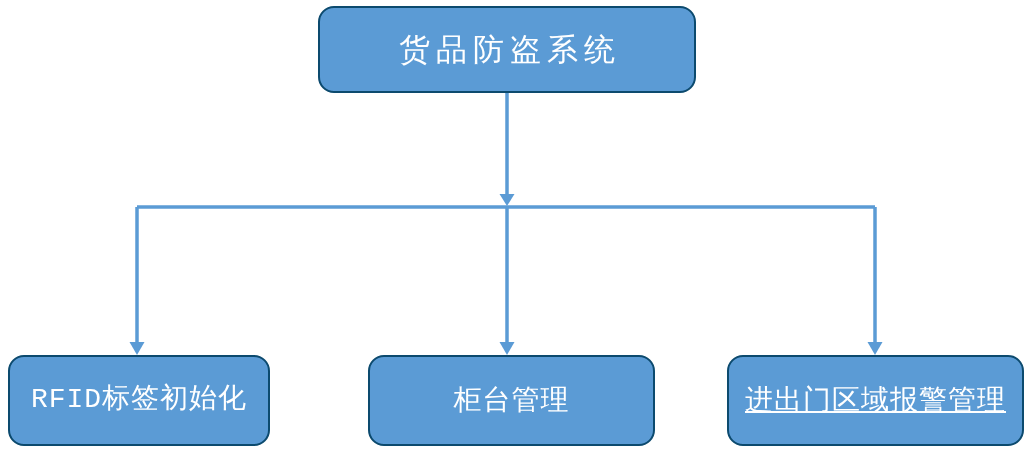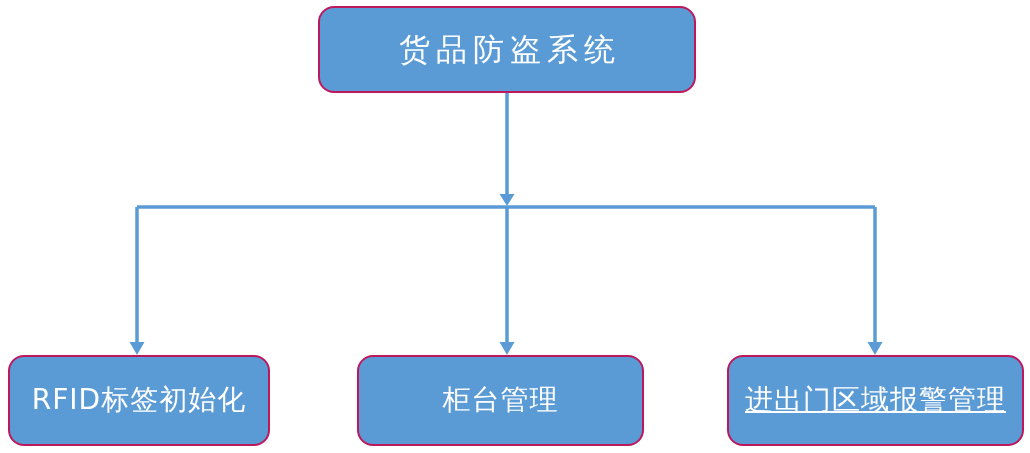--- a/index.html
+++ b/index.html
@@ -20,21 +20,21 @@
     left: 0;
     top: 0;
     width: 1030px;
     height: 453px;
     pointer-events: none;
   }
   .node {
     position: absolute;
     box-sizing: border-box;
     background: #5b9bd5;
-    border: 2px solid #be185d;
+    border: 2px solid #0c4a6e;
     border-radius: 16px;
     color: #ffffff;
     display: flex;
     align-items: center;
     justify-content: center;
     text-align: center;
     line-height: 1.1;
     white-space: nowrap;
   }
   .node-root {
@@ -45,22 +45,22 @@
     font-size: 31px;
     letter-spacing: 6px;
     padding-left: 6px; 
   }
   .node-child {
     top: 355px;
     height: 91px;
     font-size: 28px;
     letter-spacing: 1px;
   }
-  .node-child-0 { left: 8px;   width: 262px; }
-  .node-child-1 { left: 357px; width: 287px; }
+  .node-child-0 { left: 8px;   width: 262px; font-family: Liberation Mono, monospace; }
+  .node-child-1 { left: 368px; width: 287px; }
   .node-child-2 { left: 727px; width: 297px; text-decoration: underline; }
 </style>
 </head>
 <body>
 
 <div class="canvas">
 
   <svg class="connectors" viewBox="0 0 1030 453" xmlns="http://www.w3.org/2000/svg">
     <g stroke="#5b9bd5" stroke-width="3.5" fill="none">
 

